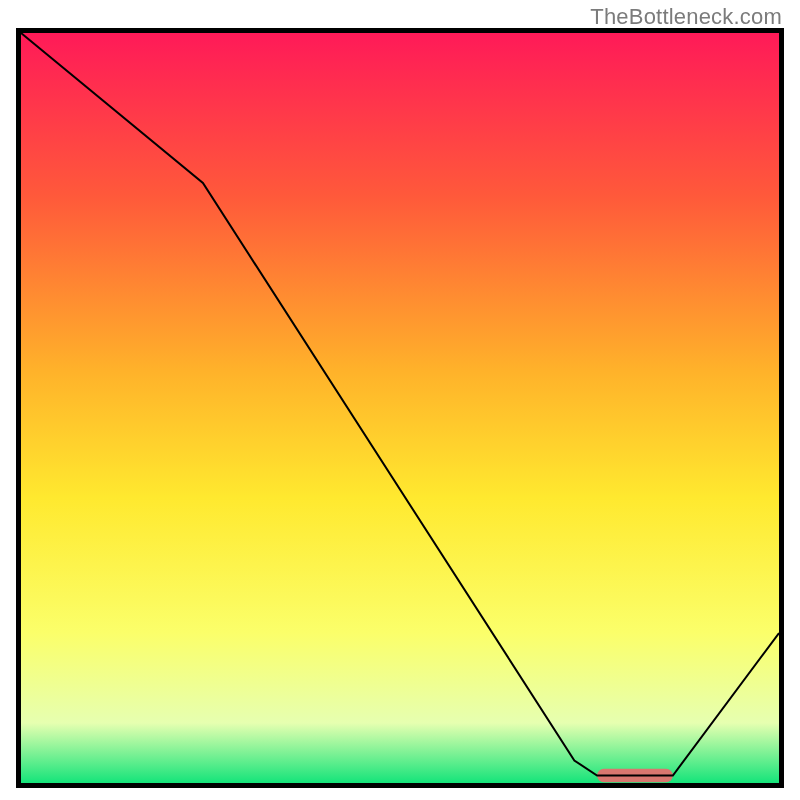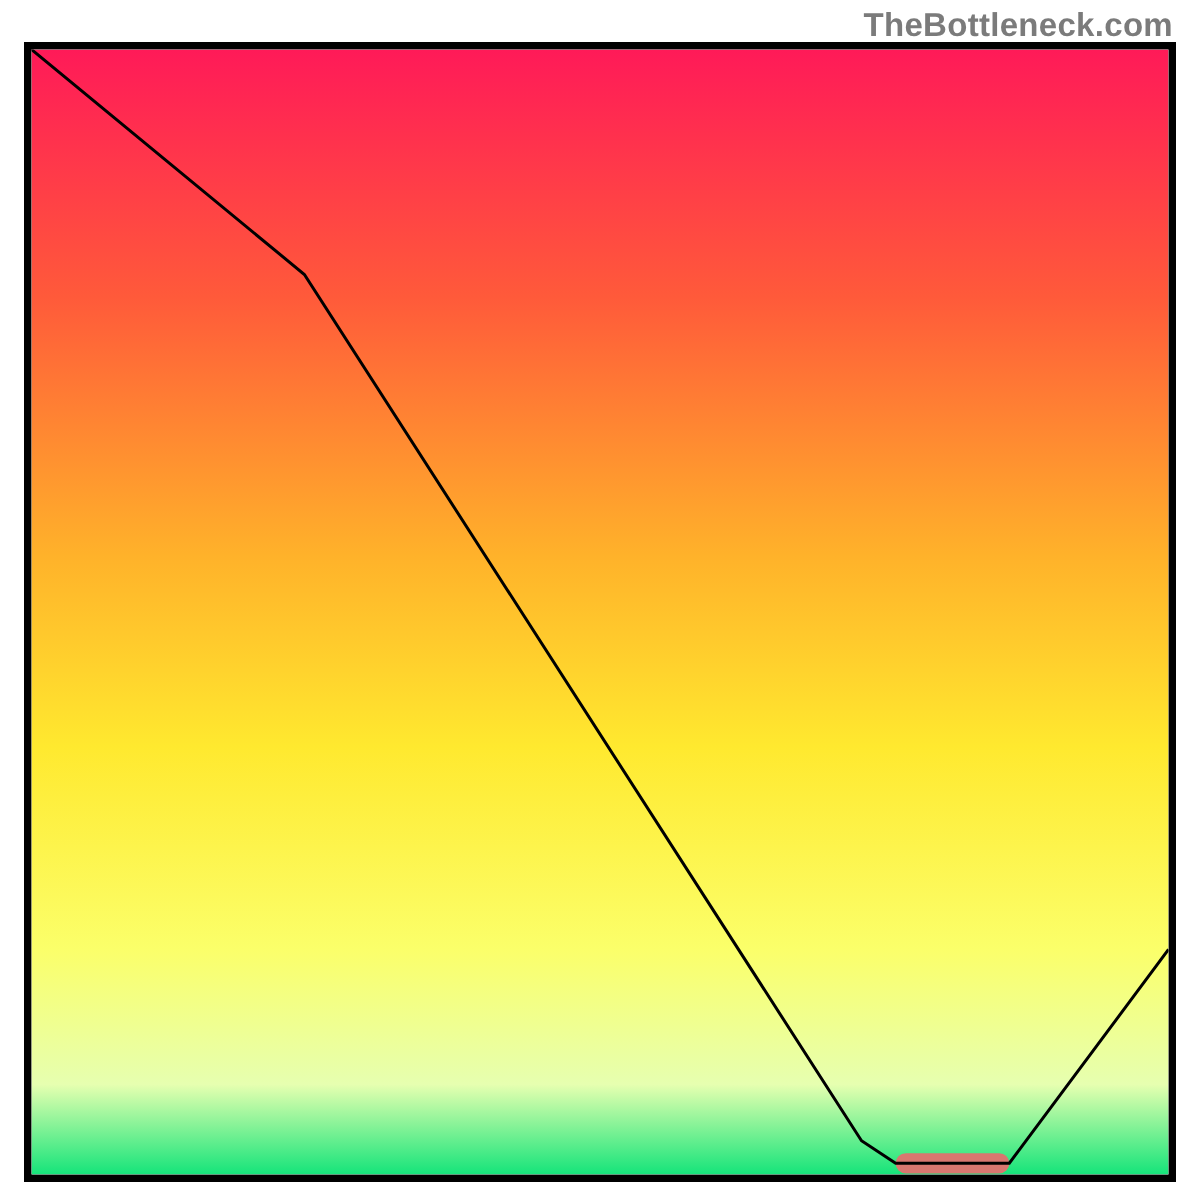--- a/index.html
+++ b/index.html
@@ -26,21 +26,21 @@
     left: 0;
     top: 0;
     width: 100%;
     height: 100%;
   }
   .watermark {
     position: absolute;
     top: 4px;
     right: 18px;
     font-size: 22px;
-    font-weight: 700;
+    font-weight: 400;
     color: #7b7b7b;
     letter-spacing: 0.2px;
   }
 </style>
 </head>
 <body>
 
 <div class="watermark">TheBottleneck.com</div>
 
 <div class="chart-frame">

